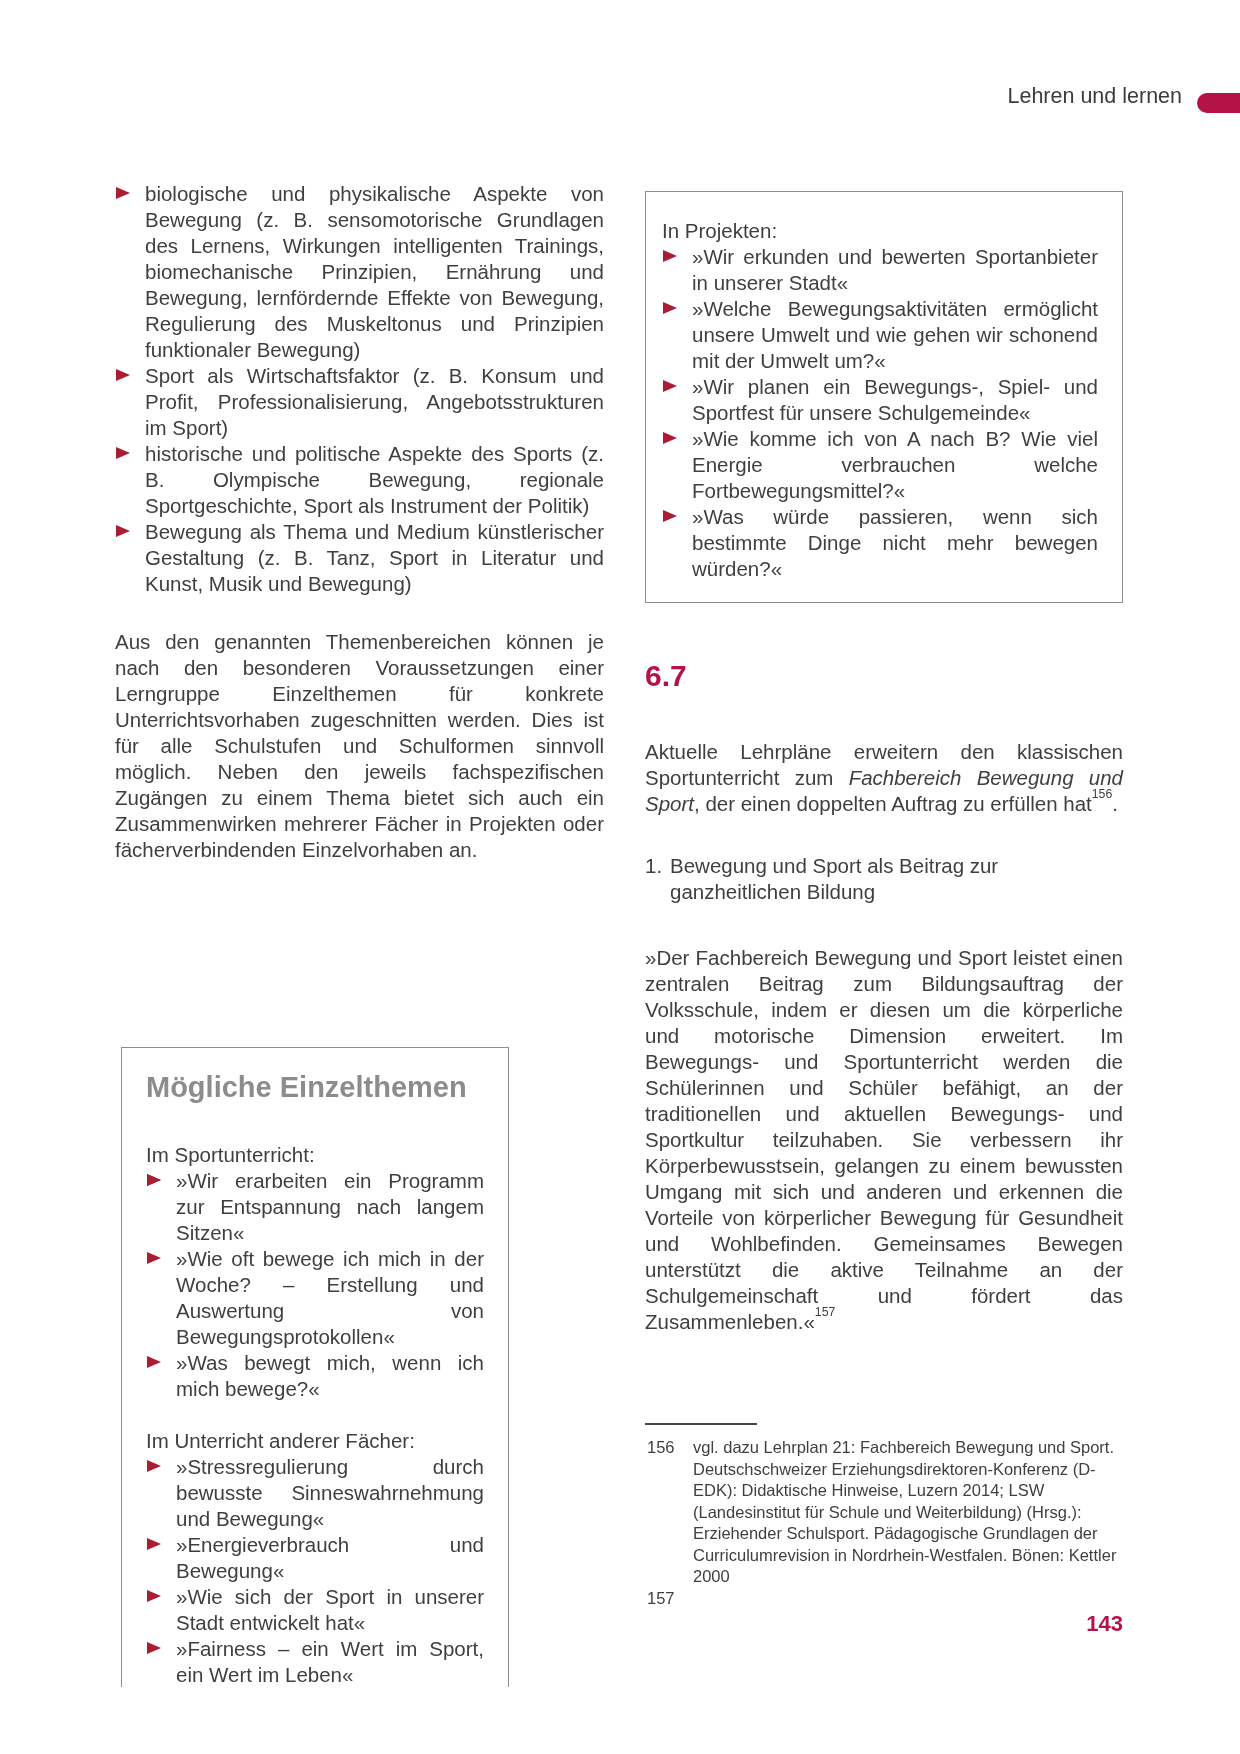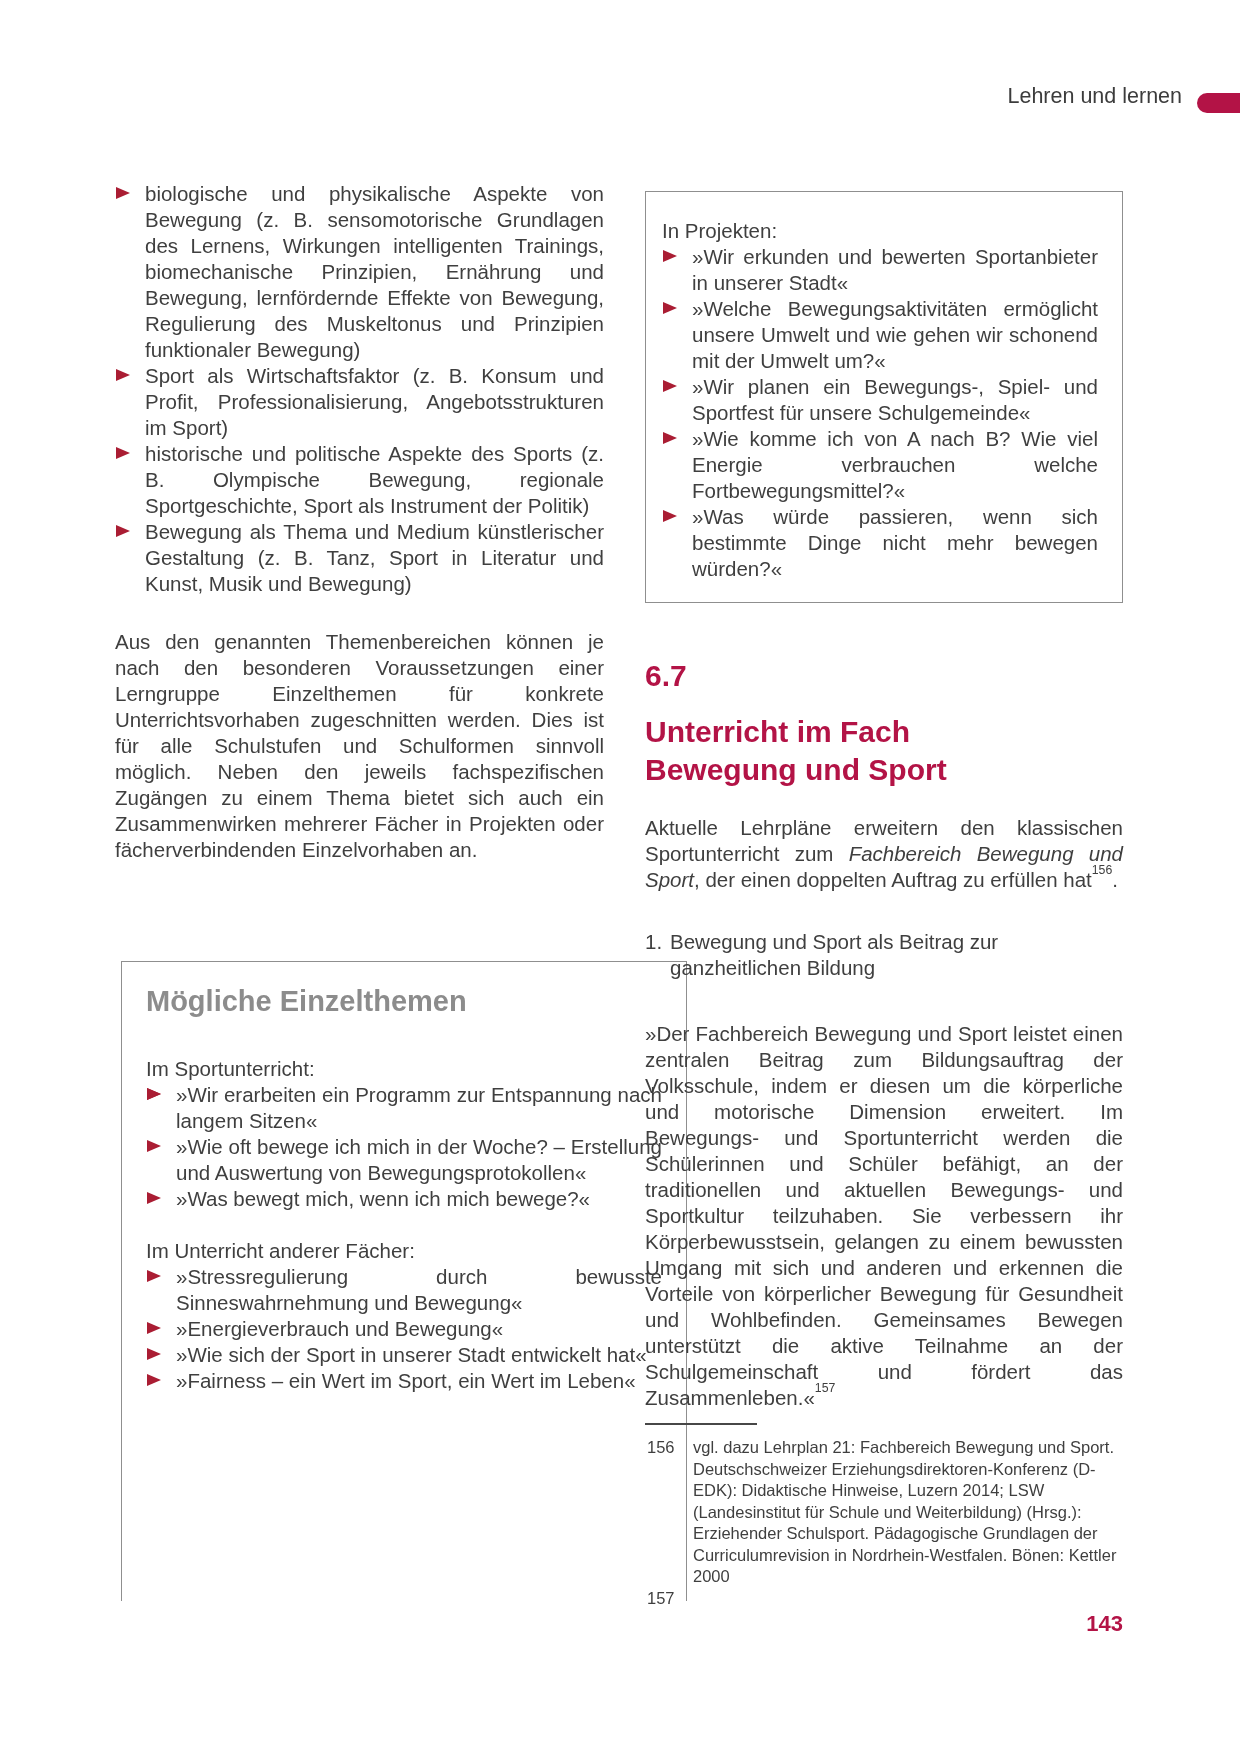--- a/index.html
+++ b/index.html
@@ -21,21 +21,21 @@
   
   ul.bullets{list-style:none;margin:0;padding:0;}
   ul.bullets li{position:relative;padding-left:30px;text-align:justify;hyphens:auto;-webkit-hyphens:auto;}
   .tri{position:absolute;left:1px;top:6px;width:0;height:0;
        border-left:14px solid var(--bullet);border-top:6.5px solid transparent;border-bottom:6.5px solid transparent;}
   .just{text-align:justify;hyphens:auto;-webkit-hyphens:auto;margin:0;}
   
   .topic-list{position:absolute;left:115px;top:142px;width:489px;}
   .lead-paragraph{position:absolute;left:115px;top:590px;width:489px;}
   .left-box{
-    position:absolute;left:121px;top:922px;width:566px;height:640px;box-sizing:border-box;
+    position:absolute;left:121px;top:1008px;width:388px;height:640px;box-sizing:border-box;
     border:1.5px solid var(--box-border);border-bottom:none;padding:20px 24px 0 24px;
   }
   .left-box h2{margin:2px 0 38px 0;font-size:29px;line-height:34px;font-weight:bold;color:var(--gray-title);}
   .group-label{margin:0;}
   .group-label.spaced{margin-top:26px;}
   
   .right-box{
     position:absolute;left:645px;top:152px;width:478px;box-sizing:border-box;
     border:1.5px solid var(--box-border);padding:26px 24px 20px 16px;
   }
@@ -167,24 +167,20 @@
         <li>
           <span class="tri"></span>
           <span>»Was würde passieren, wenn sich bestimmte Dinge nicht mehr bewegen würden?«</span>
         </li>
       </ul>
   </div>
 
   <div class="section-block">
     <h1 class="section-heading">
       <span class="sec-num">6.7</span>
-      <span class="sec-title">
-        <span>Unterricht im Fach</span><br>
-        <span>Bewegung und Sport</span>
-      </span>
     </h1>
     <p class="just intro"><span>Aktuelle Lehrpläne erweitern den klassischen Sportunterricht zum </span><span class="it">Fachbereich Bewegung und Sport</span><span>, der einen doppelten Auftrag zu erfüllen hat</span><sup class="fnref">156</sup><span>.</span></p>
     <p class="numbered">
       <span class="n">1.</span>
       <span>Bewegung und Sport als Beitrag zur ganzheitlichen Bildung</span>
     </p>
     <p class="just quote"><span>»Der Fachbereich Bewegung und Sport leistet einen zentralen Beitrag zum Bildungsauftrag der Volksschule, indem er diesen um die körperliche und motorische Dimension erweitert. Im Bewegungs- und Sportunterricht werden die Schülerinnen und Schüler befähigt, an der traditionellen und aktuellen Bewegungs- und Sportkultur teilzuhaben. Sie verbessern ihr Körperbewusstsein, gelangen zu einem bewussten Umgang mit sich und anderen und erkennen die Vorteile von körperlicher Bewegung für Gesundheit und Wohlbefinden. Gemeinsames Bewegen unterstützt die aktive Teilnahme an der Schulgemeinschaft und fördert das Zusammenleben.«</span><sup class="fnref">157</sup></p>
   </div>
 
   <div class="fn-block">

